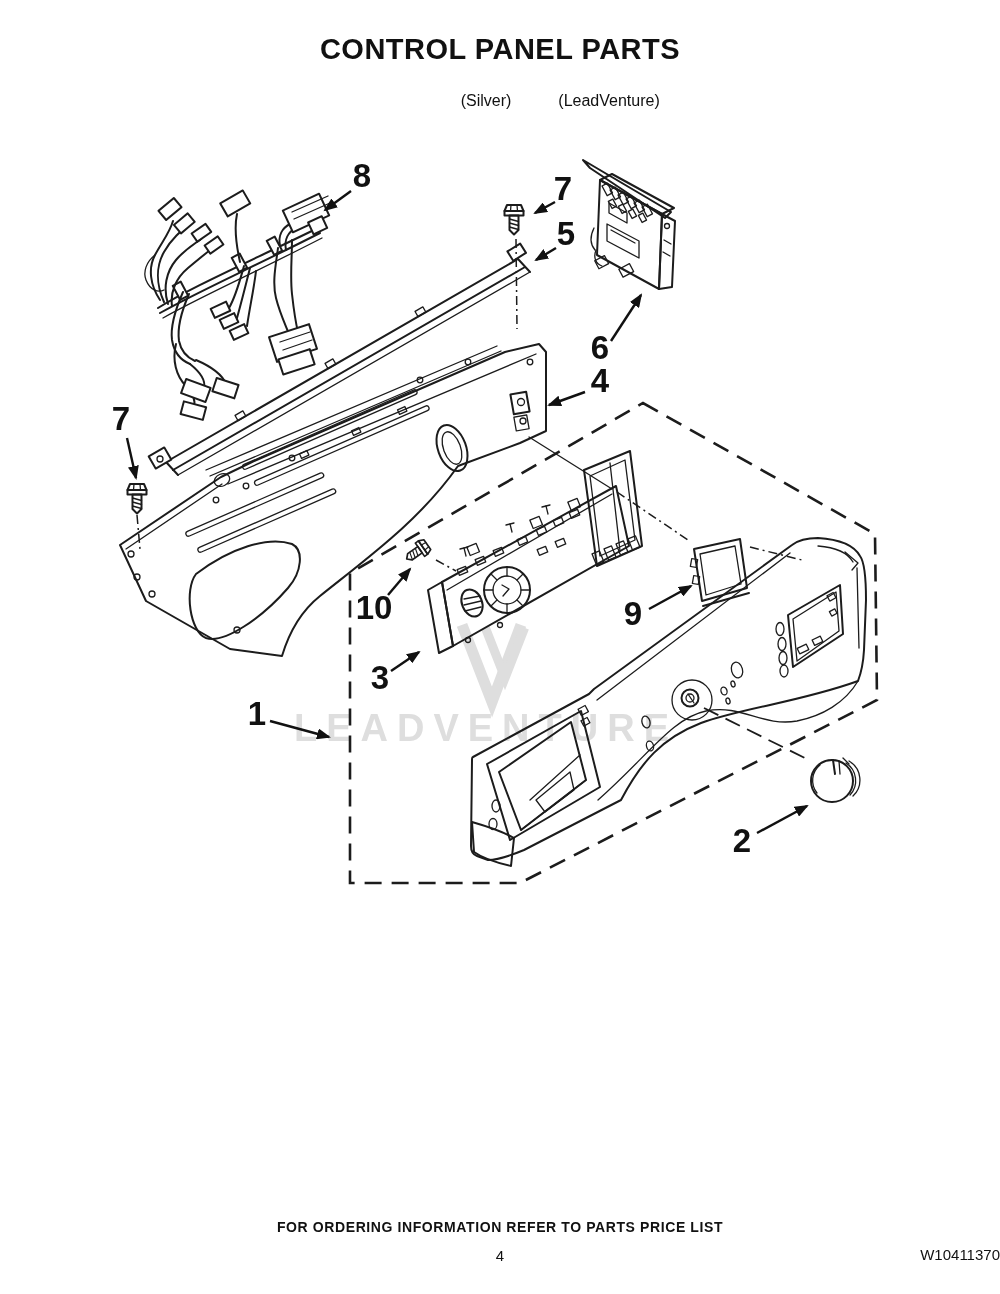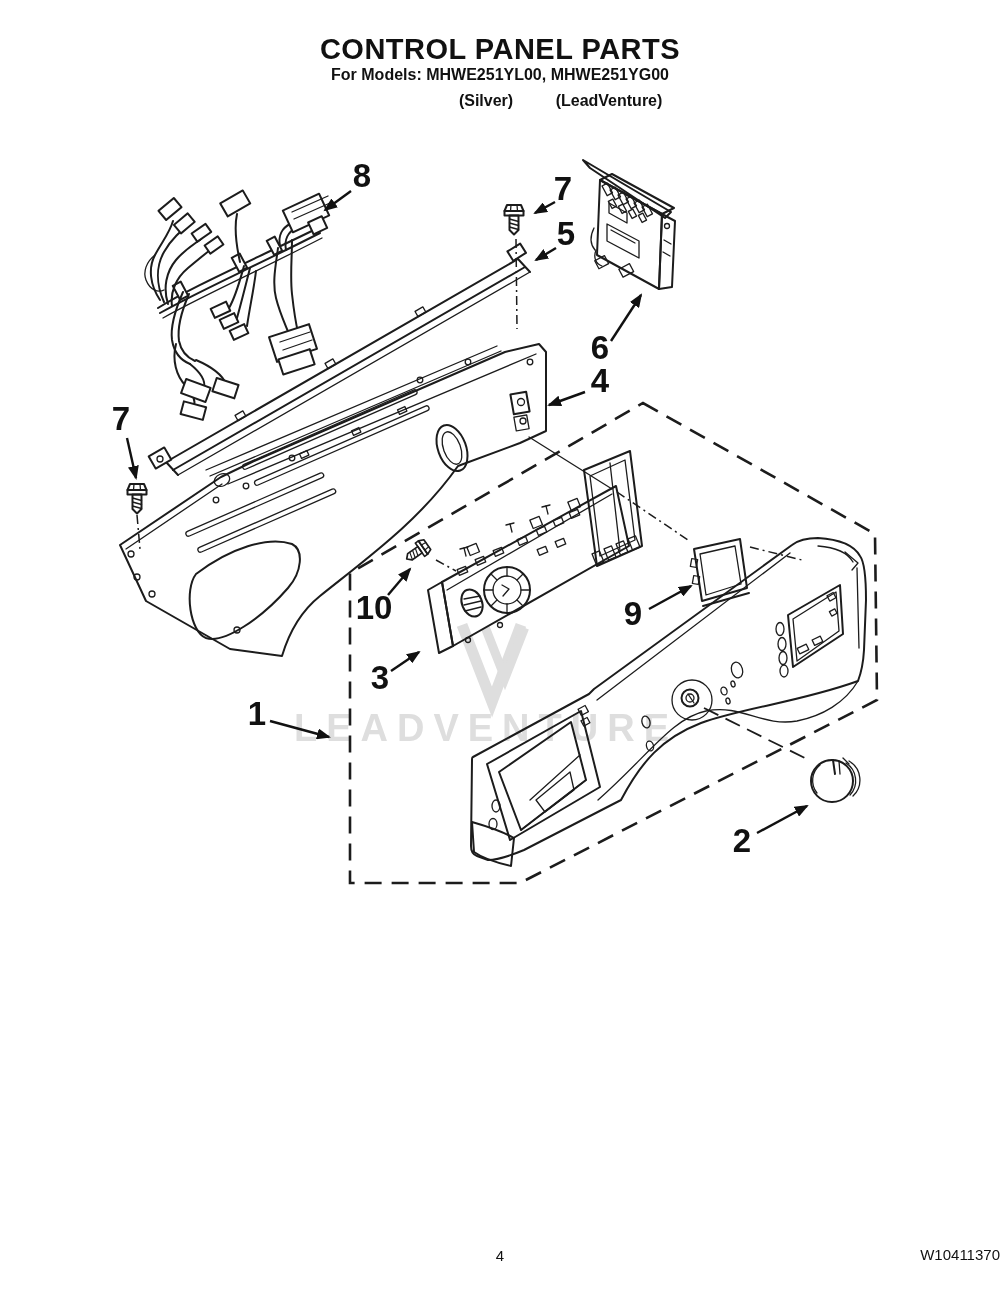--- a/index.html
+++ b/index.html
@@ -2,21 +2,21 @@
 <html><head>
 <meta charset="utf-8">
 <style>
   html,body{margin:0;padding:0;background:#fff;}
   .page{position:relative;width:1000px;height:1294px;background:#fff;overflow:hidden;
         font-family:"Liberation Sans",sans-serif;color:#111;}
   .art{position:absolute;left:0;top:0;width:1000px;height:1294px;}
   .txt{position:absolute;left:0;width:1000px;text-align:center;white-space:pre;}
   .title{top:33px;font-size:29px;font-weight:bold;letter-spacing:.5px;}
   .subtitle{top:66px;font-size:16px;font-weight:bold;}
-  .finish{position:absolute;top:92px;font-size:16px;font-weight:bold;transform:translateX(-50%);}
+  .finish{position:absolute;top:92px;font-size:16px;font-weight:normal;transform:translateX(-50%);}
   .f-left{left:486px;}
   .f-right{left:609px;}
   .footer-note{top:1219px;font-size:14px;font-weight:bold;letter-spacing:.6px;}
   .page-num{top:1247px;font-size:15px;}
   .doc-num{position:absolute;top:1246px;left:845px;width:155px;font-size:15px;text-align:right;}
   .rendered{top:1267px;font-size:16px;font-family:"DejaVu Sans",sans-serif;}
   
   .ln{fill:none;stroke:#1c1c1c;stroke-width:2;stroke-linecap:round;stroke-linejoin:round;}
   .thin{fill:none;stroke:#1c1c1c;stroke-width:1.3;stroke-linecap:round;stroke-linejoin:round;}
   .wf{fill:#fff;stroke:#1c1c1c;stroke-width:2;stroke-linejoin:round;}
@@ -356,19 +356,19 @@
         <line x1="649" y1="609" x2="691" y2="586" class="callout-arrow" marker-end="url(#arrowhead)"></line>
         <text x="633" y="625" class="callout-label">9</text>
         <line x1="270" y1="721" x2="329" y2="737" class="callout-arrow" marker-end="url(#arrowhead)"></line>
         <text x="257" y="725" class="callout-label">1</text>
         <line x1="757" y1="833" x2="807" y2="806" class="callout-arrow" marker-end="url(#arrowhead)"></line>
         <text x="742" y="852" class="callout-label">2</text>
       </g>
   </svg>
 
   <div class="txt title">CONTROL PANEL PARTS</div>
-  <div class="txt subtitle">For Models: MHWE251YL00, MHWE251YG00</div>
   <div class="finish f-left">(Silver)</div>
   <div class="finish f-right">(LeadVenture)</div>
 
+  <div class="txt footer-note">FOR ORDERING INFORMATION REFER TO PARTS PRICE LIST</div>
   <div class="txt page-num">4</div>
   <div class="doc-num">W10411370</div>
 </div>
 
 </body></html>

